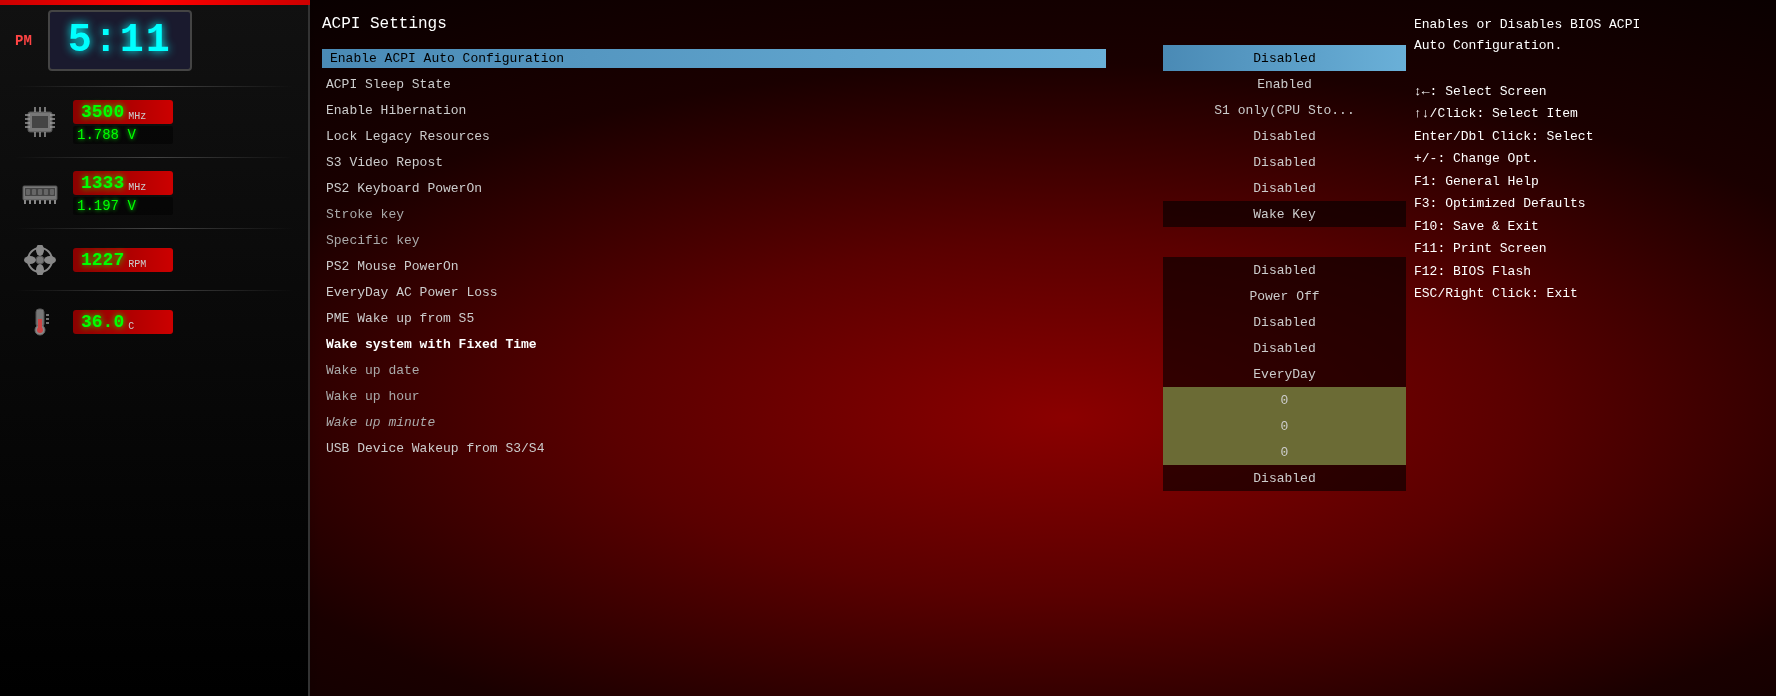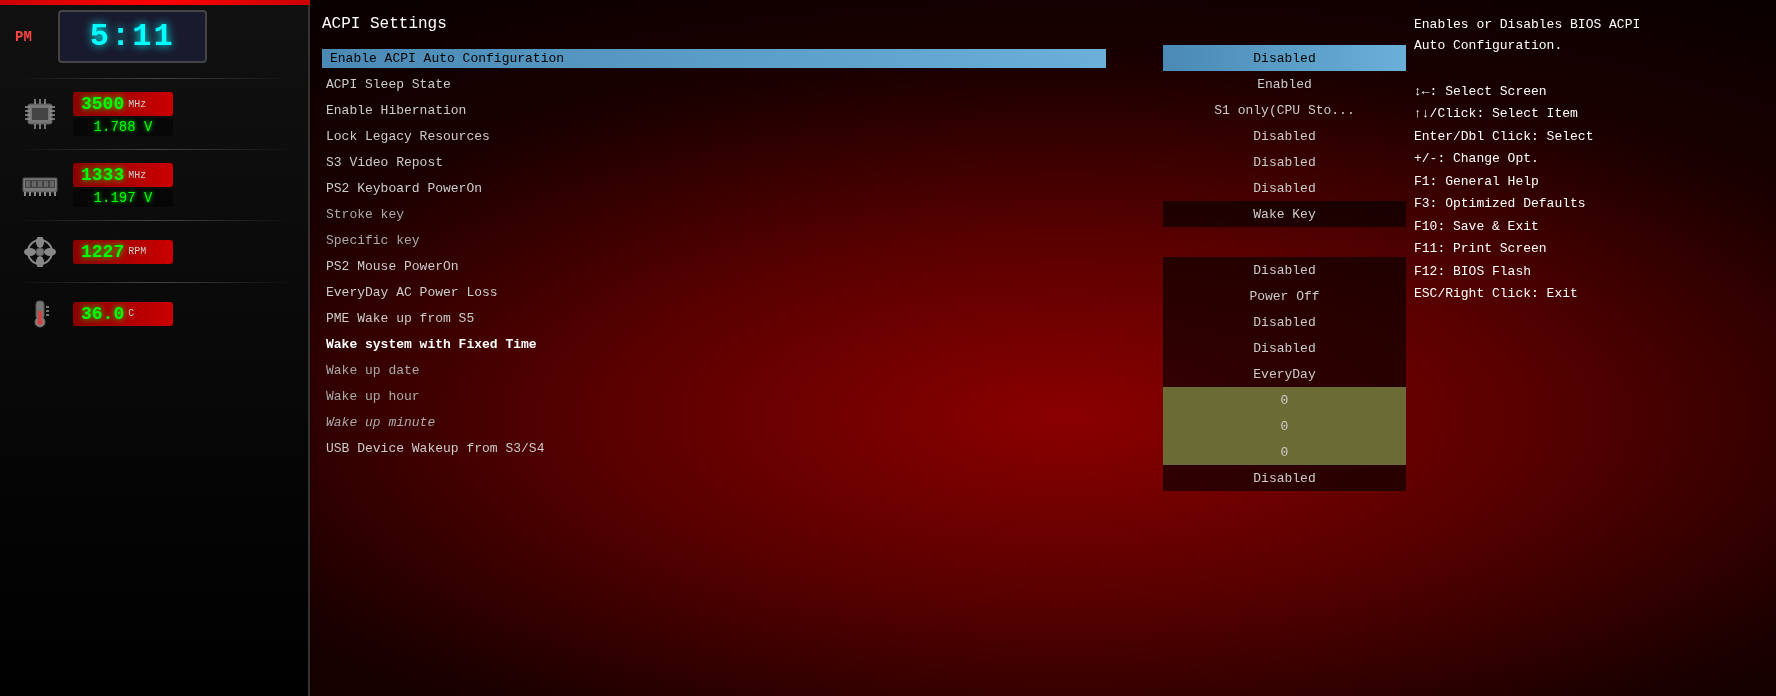--- a/index.html
+++ b/index.html
@@ -45,38 +45,38 @@
       display: flex;
       flex-direction: column;
       gap: 8px;
       background: linear-gradient(to bottom, #111 0%, #000 100%);
       border-right: 2px solid #333;
     }
 
     .clock-section {
       display: flex;
       align-items: center;
-      gap: 26px;
+      gap: 16px;
       margin-bottom: 5px;
     }
 
     .pm-label {
       color: #ff4444;
       font-size: 14px;
       font-weight: bold;
       font-family: 'Courier New', monospace;
     }
 
     .clock-display {
       background: #1a1a2e;
       border: 2px solid #444;
       border-radius: 4px;
-      padding: 6px 30px;
+      padding: 6px 18px;
       color: #00ffff;
-      font-size: 32px;
+      font-size: 40px;
       font-weight: bold;
       font-family: 'Courier New', monospace;
       letter-spacing: 2px;
       text-shadow: 0 0 10px #00ffff;
     }
 
     
     .red-bar {
       position: absolute;
       top: 0; left: 0;
@@ -108,21 +108,21 @@
       display: flex;
       flex-direction: column;
       gap: 2px;
     }
 
     .stat-badge {
       background: linear-gradient(to right, #8b0000, #cc0000);
       border-radius: 3px;
       padding: 2px 8px;
       display: flex;
-      align-items: center;
+      align-items: flex-end;
       gap: 4px;
       min-width: 100px;
     }
 
     .stat-value {
       color: #00ff00;
       font-size: 18px;
       font-weight: bold;
       font-family: 'Courier New', monospace;
       text-shadow: 0 0 6px #00ff00;
@@ -135,21 +135,20 @@
     }
 
     .stat-voltage {
       color: #00ff00;
       font-size: 14px;
       font-family: 'Courier New', monospace;
       text-shadow: 0 0 4px #00ff00;
       background: rgba(0,0,0,0.5);
       padding: 1px 4px;
       border-radius: 2px;
-      text-align: center;
     }
 
     .divider-line {
       width: 100%;
       height: 1px;
       background: linear-gradient(to right, transparent, #444, transparent);
       margin: 2px 0;
     }
 
     

